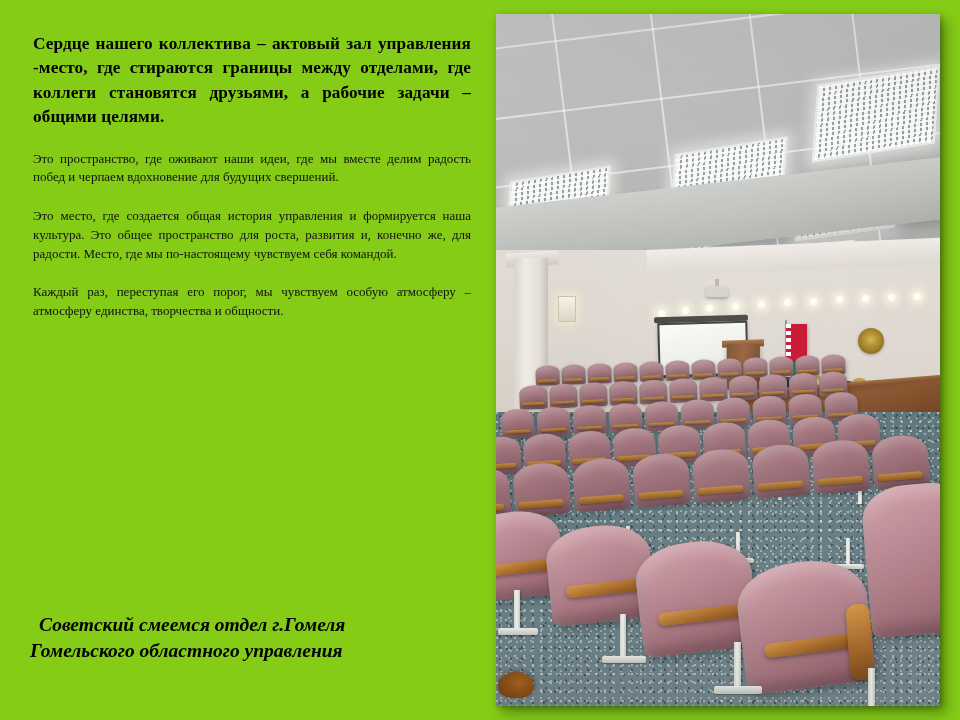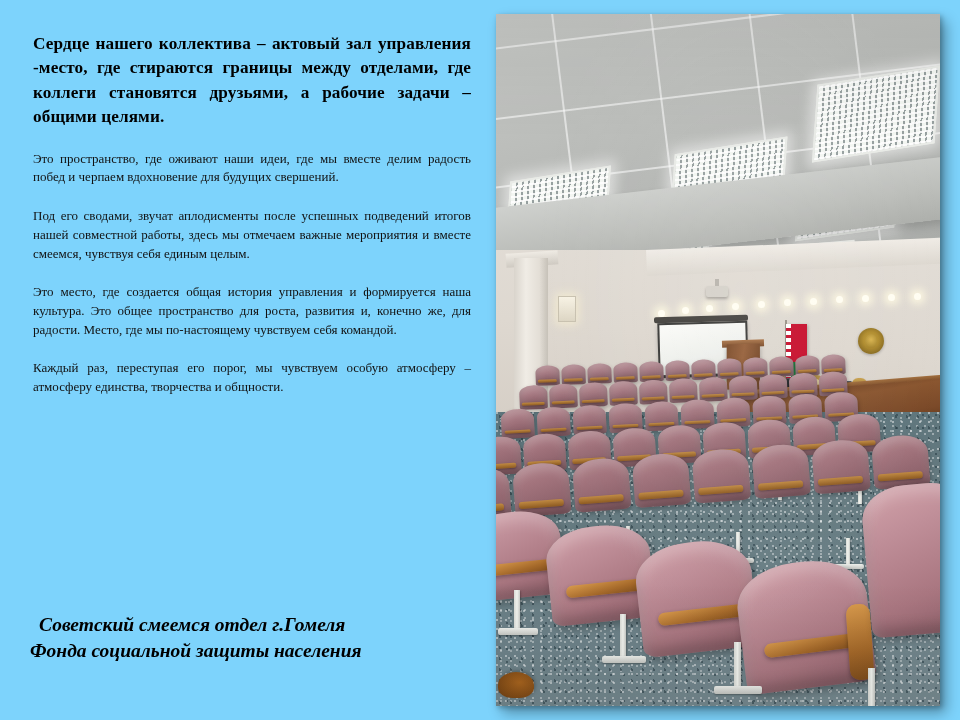--- a/index.html
+++ b/index.html
@@ -12,21 +12,21 @@
     height: 720px;
     background: #ffffff;
     font-family: "Liberation Serif", "DejaVu Serif", serif;
     overflow: hidden;
     position: relative;
   }
 
   .slide {
     position: absolute;
     inset: 0;
-    background: #7dd3fc;
+    background: #84cc16;
   }
 
   
   .text-col {
     position: absolute;
     left: 33px;
     top: 32px;
     width: 438px;
   }
 
@@ -443,30 +443,29 @@
 <body>
 
 <div class="slide">
 
   <div class="text-col">
 
     <p class="lead">Сердце нашего коллектива – актовый зал управления -место, где стираются границы между отделами, где коллеги становятся друзьями, а рабочие задачи – общими целями.</p>
 
     <p class="para">Это пространство, где оживают наши идеи, где мы вместе делим радость побед и черпаем вдохновение для будущих свершений.</p>
 
-    <p class="para">Под его сводами, звучат аплодисменты после успешных подведений итогов нашей совместной работы, здесь мы отмечаем важные мероприятия и вместе смеемся, чувствуя себя единым целым.</p>
 
     <p class="para">Это место, где создается общая история управления и формируется наша культура. Это общее пространство для роста, развития и, конечно же, для радости. Место, где мы по-настоящему чувствуем себя командой.</p>
 
     <p class="para">Каждый раз, переступая его порог, мы чувствуем особую атмосферу – атмосферу единства, творчества и общности.</p>
   </div>
 
   <div class="signature">
     <span class="sig-line">Советский смеемся отдел г.Гомеля</span>
-    <span class="sig-line">Фонда социальной защиты населения</span>
+    <span class="sig-line">Гомельского областного управления</span>
   </div>
 
   <div class="photo-frame">
     <div class="photo">
 
       <div class="ceiling-right-wall"></div>
       <div class="ceiling-main"></div>
 
       <div class="ceiling-grid">
         <div class="grid-line grid-h" style="top:58px;"></div>

